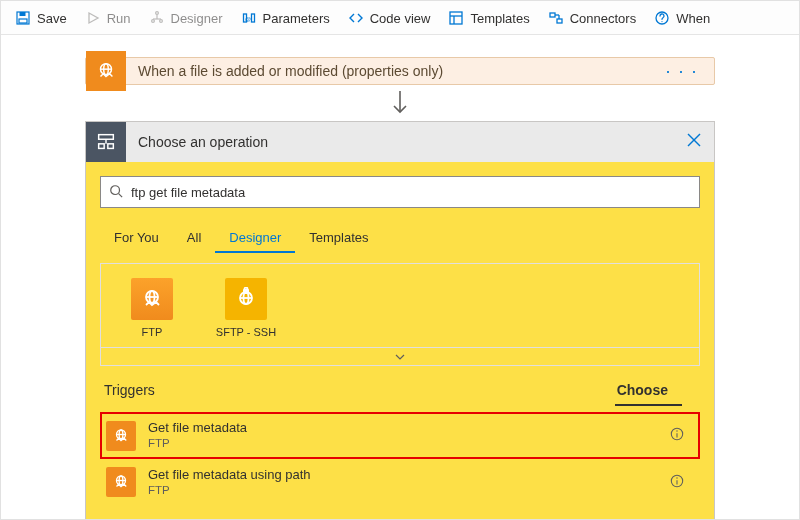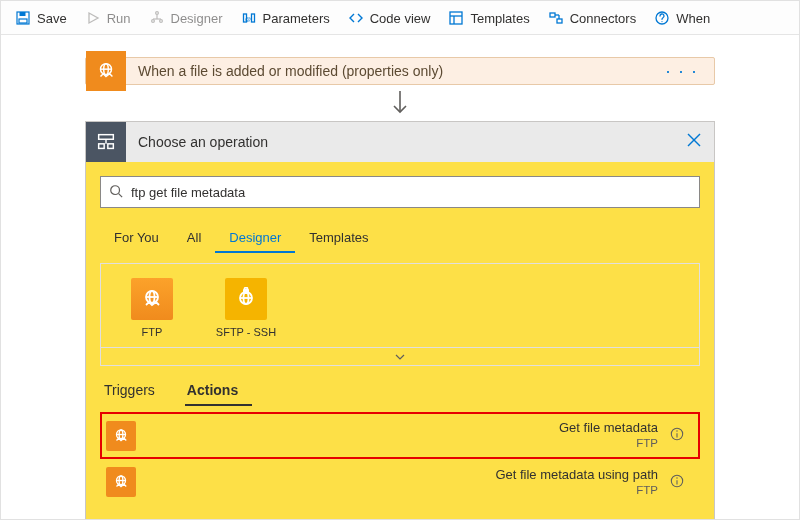--- a/index.html
+++ b/index.html
@@ -41,29 +41,29 @@
   .conn-box { border:1px solid #e1dfdd; margin-top:10px; padding:14px 16px 8px 16px; }
   .conn-grid { display:flex; gap:24px; }
   .conn-item { width:70px; text-align:center; cursor:pointer;}
   .conn-tile { width:42px; height:42px; margin:0 auto 6px auto; border-radius:2px; display:flex; align-items:center; justify-content:center;}
   .conn-ftp { background:linear-gradient(#fca22a,#f08b1d); }
   .conn-sftp { background:#f5b400; }
   .conn-label { font-size:11px; color:#323130; line-height:1.2; }
   
   .expander-bar { height:18px; border:1px solid #e1dfdd; border-top:none; display:flex; align-items:center; justify-content:center; color:#605e5c; font-size:10px; cursor:pointer;}
   
-  .tabs2 { display:flex; gap:0; margin-top:10px; padding:0 2px;}
+  .tabs2 { display:flex; gap:0; margin-top:10px; padding:0 2px;justify-content:space-between;}
   .tab2 { padding:6px 14px 6px 2px; margin-right:16px; font-size:14px; color:#323130; cursor:pointer;}
   .tab2.active { font-weight:600; border-bottom:2px solid #323130; }
   
   .action-list { margin-top:6px; }
   .action-item { display:flex; align-items:center; gap:12px; padding:6px 6px 6px 4px; cursor:pointer; border:2px solid transparent;}
   .action-item.hl { border:2px solid #e60000; }
   .action-ico { width:30px; height:30px; background:#f08b1d; border-radius:2px; display:flex; align-items:center; justify-content:center; flex-shrink:0;}
-  .action-text { flex:1; line-height:1.25;text-align:right;}
+  .action-text { flex:1; line-height:1.25;}
   .action-title { font-size:13px; color:#323130;}
   .action-sub { font-size:11.5px; color:#605e5c;}
   .info-ico { width:22px; color:#605e5c; font-size:13px;}
   
   .globe-svg { width:22px; height:22px; }
 </style>
 </head>
 <body>
 
 <div class="toolbar">
@@ -236,21 +236,21 @@
           </div>
       </div>
       <div class="expander-bar">
         <svg width="12" height="8" viewBox="0 0 12 8" fill="none" stroke="#605e5c" stroke-width="1.2">
             <polyline points="2,2 6,6 10,2"></polyline>
           </svg>
       </div>
 
       <div class="tabs2" id="type-tabs">
           <div class="tab2">Triggers</div>
-          <div class="tab2 active">Actions</div>
+          <div class="tab2 active">Choose</div>
         </div>
 
       <div class="action-list" id="action-list">
           <div class="action-item hl">
             <div class="action-ico">
               <svg viewBox="0 0 24 24" width="18" height="18" fill="none" stroke="#fff" stroke-width="1.8">
                 <circle cx="12" cy="10" r="6"></circle>
                 <ellipse cx="12" cy="10" rx="2.5" ry="6"></ellipse>
                 <line x1="6" y1="10" x2="18" y2="10"></line>
                 <polyline points="6,18 9,15 12,18 16,15 19,18"></polyline>

